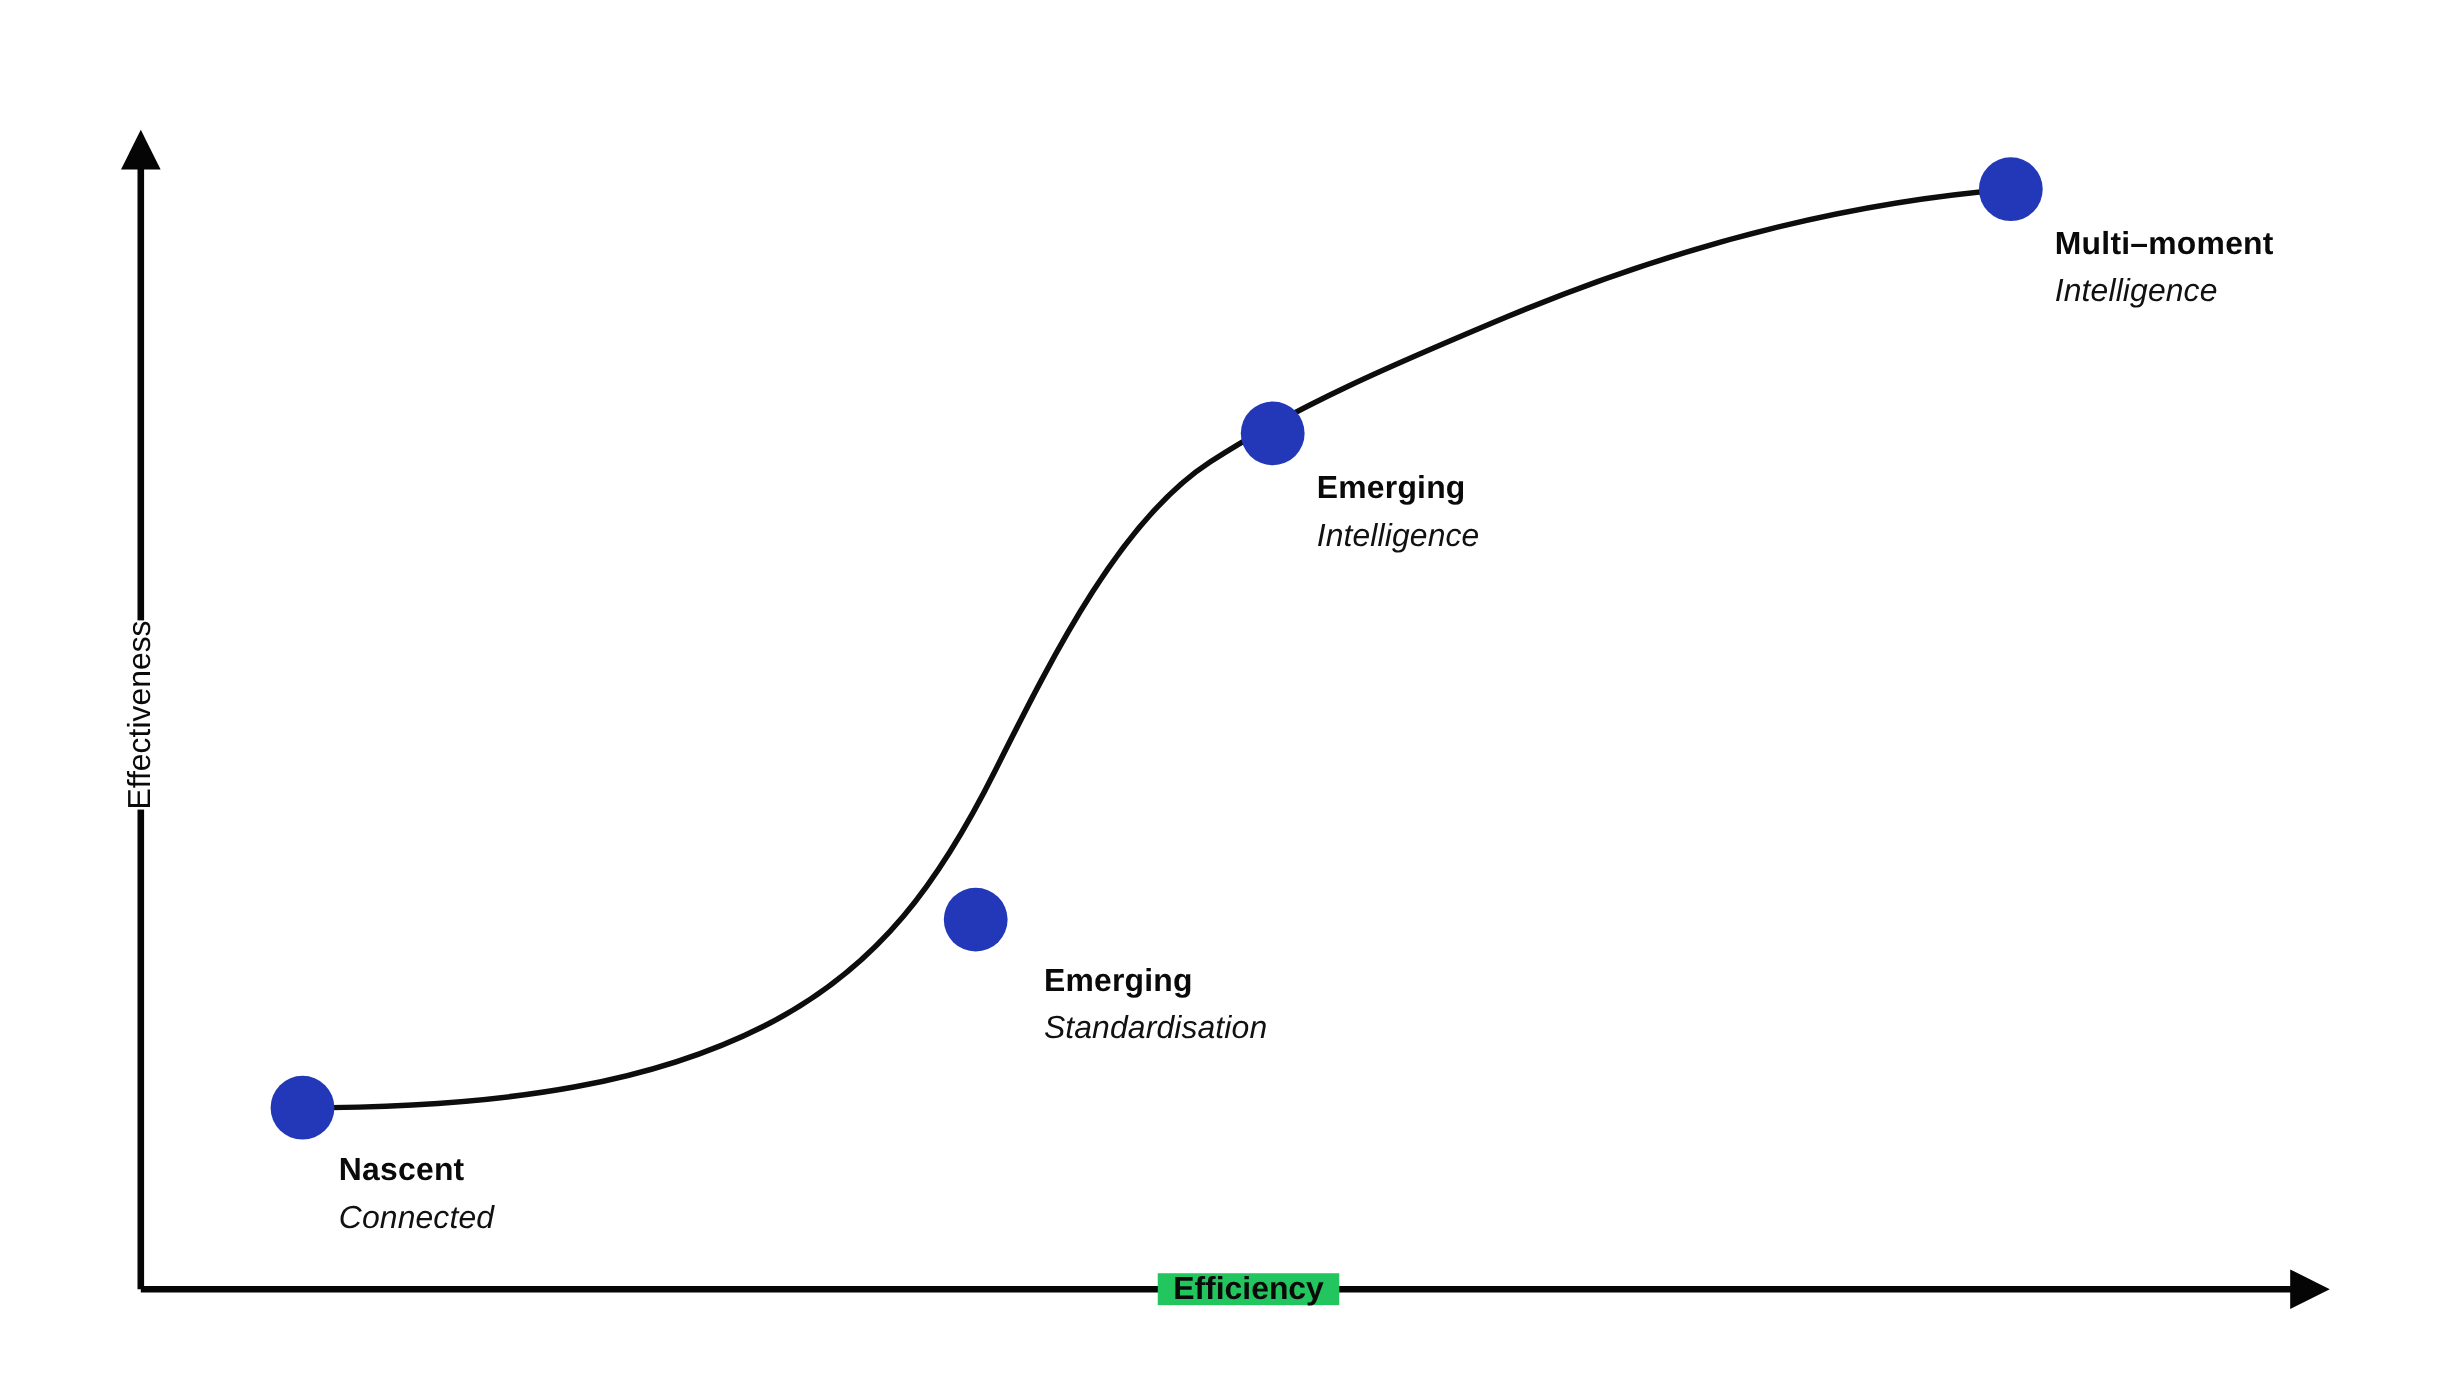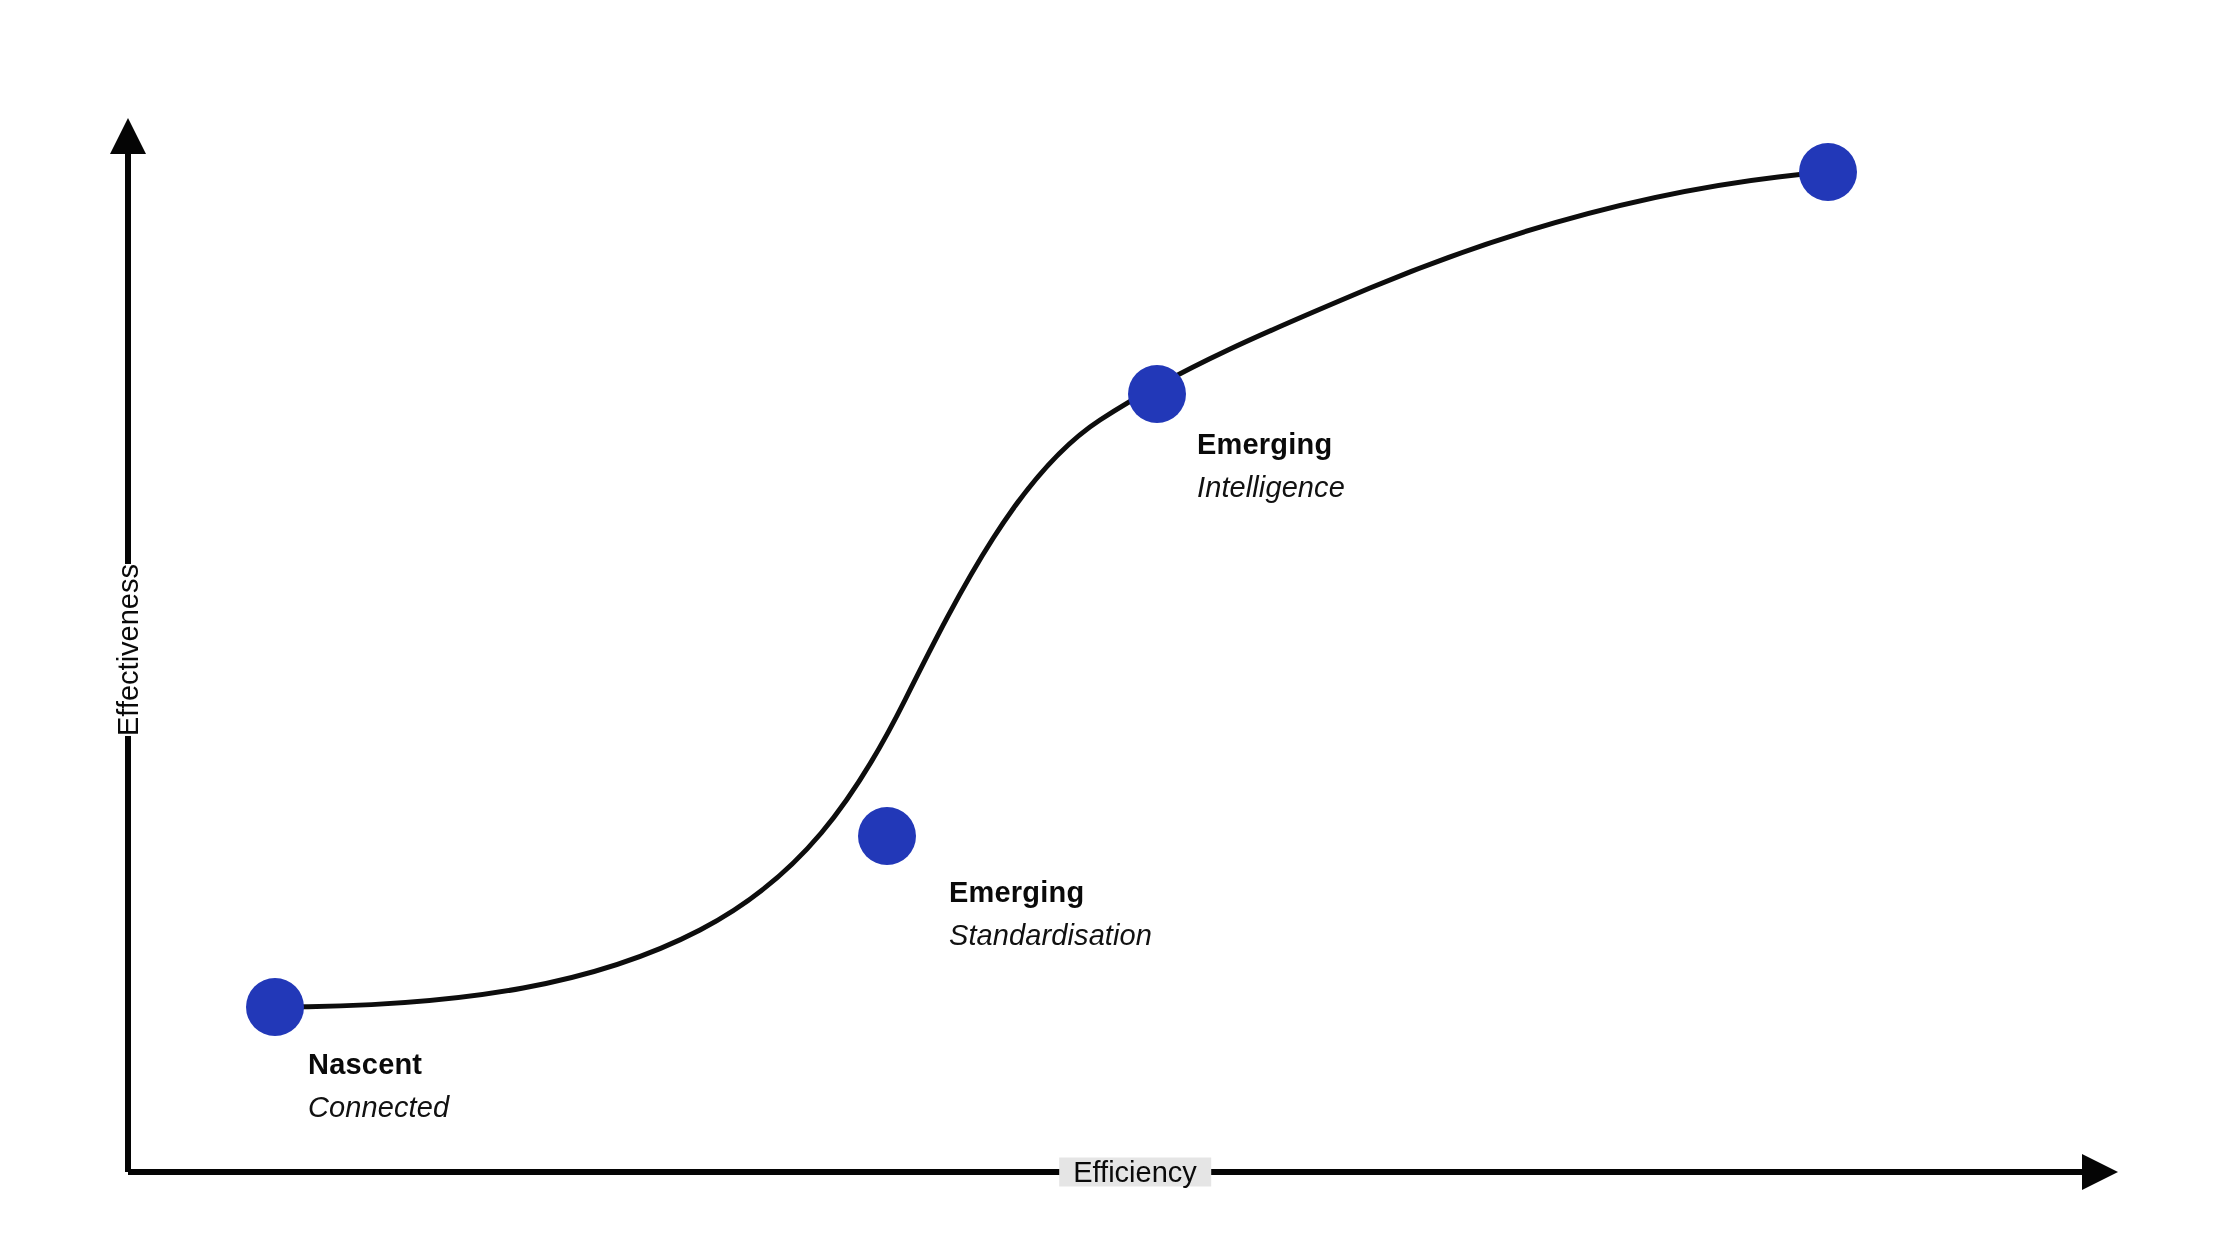--- a/index.html
+++ b/index.html
@@ -70,24 +70,24 @@
     letter-spacing: 0.1px;
     color: #111111;
     line-height: 1.0;
     margin: 14px 0 0 0;
   }
 
   .axis-label-x {
     position: absolute;
     font-family: "Liberation Sans", sans-serif;
     font-size: 29px;
-    font-weight: 400;
+    font-weight: 700;
     color: #0a0a0a;
     white-space: nowrap;
-    background: #e5e5e5;
+    background: #22c55e;
     padding: 0 14px;
     line-height: 1;
   }
   .axis-label-y {
     position: absolute;
     font-family: "Liberation Sans", sans-serif;
     font-size: 29px;
     font-weight: 400;
     color: #0a0a0a;
     white-space: nowrap;
@@ -136,14 +136,18 @@
   <div class="label-group" style="left: 925px; top: 878px; margin-left: 24px;">
     <div class="label-title">Emerging</div>
     <div class="label-sub">Standardisation</div>
   </div>
 
   <div class="label-group" style="left: 1197px; top: 430px;">
     <div class="label-title">Emerging</div>
     <div class="label-sub">Intelligence</div>
   </div>
 
+  <div class="label-group" style="left: 1868px; top: 208px;">
+    <div class="label-title">Multi–moment</div>
+    <div class="label-sub">Intelligence</div>
+  </div>
 
 </div>
 
 </body></html>

